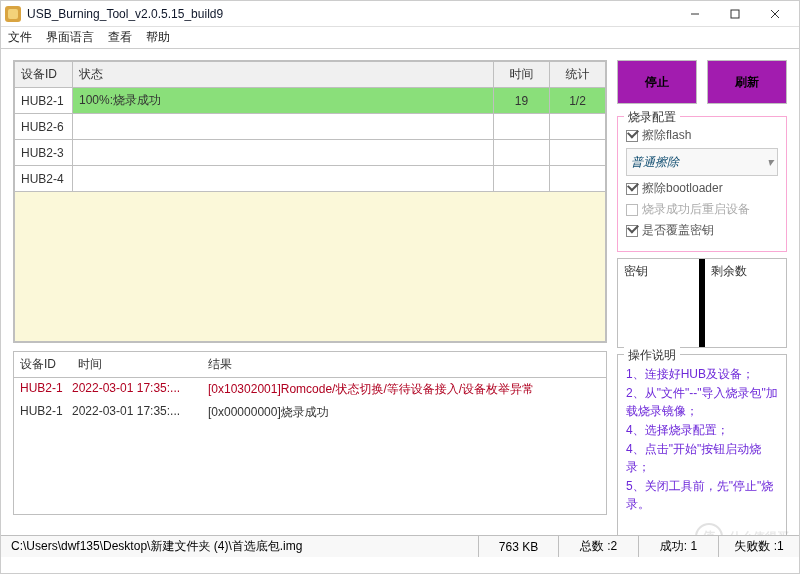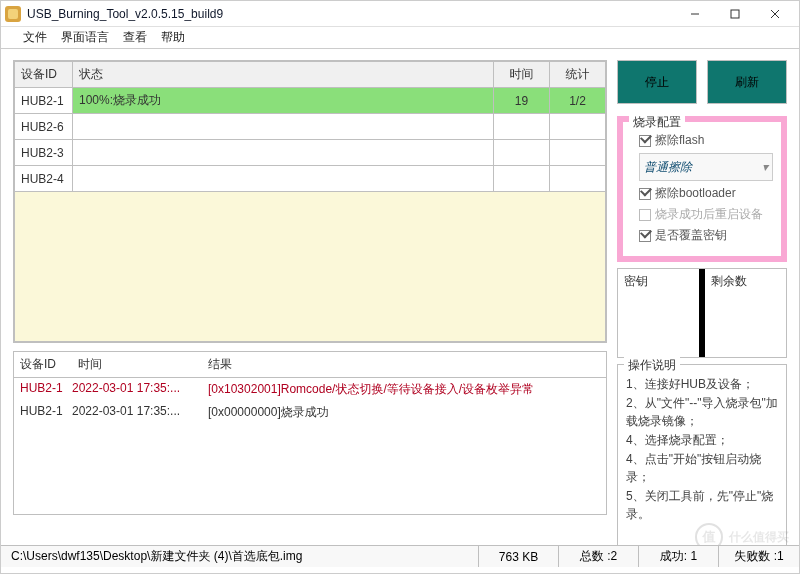--- a/index.html
+++ b/index.html
@@ -4,21 +4,21 @@
 <style>
 * { box-sizing: border-box; margin: 0; padding: 0; font-family: "Microsoft YaHei", Arial, sans-serif; font-size: 12px; }
 body { background: #fff; width: 800px; height: 574px; overflow: hidden; position: relative; border: 1px solid #ccc; }
 .titlebar { height: 26px; background: #fff; display: flex; align-items: center; padding: 0 4px; border-bottom: 1px solid #e0e0e0; }
 .titlebar .app-icon { width: 16px; height: 16px; background: #d9a441; border-radius: 3px; margin-right: 6px; position: relative; }
 .titlebar .app-icon::after { content: ""; position: absolute; inset: 3px; background: #f3d27a; border-radius: 2px; }
 .titlebar .title { flex: 1; color: #0f172a; font-size: 12px; }
 .win-controls { display: flex; gap: 0; }
 .win-btn { width: 40px; height: 24px; display: flex; align-items: center; justify-content: center; cursor: pointer; }
 .win-btn svg { width: 10px; height: 10px; }
-.menubar { height: 22px; display: flex; align-items: center; padding: 0 22px; gap: 14px; border-bottom: 1px solid #ccc; background: #fff; }
+.menubar { height: 22px; display: flex; align-items: center; padding: 0 7px; gap: 14px; border-bottom: 1px solid #ccc; background: #fff; }
 .menubar .menu-item { cursor: pointer; color: #222; }
 .content { position: absolute; top: 49px; left: 0; right: 0; bottom: 22px; padding: 10px 12px 4px 12px; display: flex; gap: 10px; }
 .left-col { flex: 1; display: flex; flex-direction: column; gap: 8px; min-width: 0; }
 .right-col { width: 170px; display: flex; flex-direction: column; gap: 6px; }
 .main-table { border: 1px solid #bfbfbf; }
 .main-table table { width: 100%; border-collapse: collapse; table-layout: fixed; }
 .main-table th, .main-table td { border: 1px solid #bfbfbf; height: 26px; padding: 0 6px; text-align: left; font-weight: normal; color: #333; }
 .main-table th { background: #f0f0f0; }
 .main-table th.col-id { width: 58px; }
 .main-table th.col-time { width: 56px; text-align: center; }
@@ -33,38 +33,38 @@
 .log-table .hdr .c1 { width: 58px; }
 .log-table .hdr .c2 { width: 130px; }
 .log-table .hdr .c3 { flex: 1; }
 .log-table .rows > div { display: flex; padding: 3px 0; }
 .log-table .rows .c1 { width: 58px; padding-left: 6px; }
 .log-table .rows .c2 { width: 130px; white-space: nowrap; overflow: hidden; text-overflow: ellipsis; }
 .log-table .rows .c3 { flex: 1; padding-left: 6px; white-space: nowrap; overflow: hidden; }
 .log-row-err { color: #b00020; }
 .log-row-ok { color: #333; }
 .top-btns { display: flex; gap: 10px; }
-.btn { flex: 1; height: 44px; border: 1px solid #bfbfbf; background: #0f766e; display: flex; align-items: center; justify-content: center; cursor: pointer; }
-.panel { border: 6px solid #f9a8d4; padding: 6px 8px 8px 16px; position: relative; }
+.btn { flex: 1; height: 44px; border: 1px solid #bfbfbf; background: #a21caf; display: flex; align-items: center; justify-content: center; cursor: pointer; font-weight: bold; }
+.panel { border: 1px solid #f9a8d4; padding: 6px 8px 8px 8px; position: relative; }
 .panel-title { position: absolute; top: -8px; left: 6px; background: #fff; padding: 0 4px; color: #333; }
 .chk { display: flex; align-items: center; gap: 4px; margin: 4px 0; color: #555; }
 .chk.disabled { color: #aaa; }
 .chk .box { width: 12px; height: 12px; border: 1px solid #888; position: relative; }
 .chk .box.checked::after { content: ""; position: absolute; left: 1px; top: -2px; width: 8px; height: 5px; border-left: 2px solid #555; border-bottom: 2px solid #555; transform: rotate(-45deg); }
 .chk.disabled .box { border-color: #bbb; }
 .sel { width: 100%; height: 28px; border: 1px solid #ccc; padding: 0 4px; color: #0c4a6e; display: flex; align-items: center; justify-content: space-between; margin: 2px 0 4px 0; background: #f8f8f8; font-style: italic; }
 .sel::after { content: "▾"; color: #888; }
 .key-table { border: 1px solid #bfbfbf; height: 90px; display: flex; }
 .key-table > div { flex: 1; border-right: 6px solid #000000; padding: 4px 6px; color: #333; }
 .key-table > div:last-child { border-right: none; }
 .instructions { border: 1px solid #bfbfbf; flex: 1; padding: 6px 8px; position: relative; min-height: 140px; }
 .instructions .panel-title { top: -8px; }
 .instructions ol { list-style: none; padding: 4px 0 0 0; }
-.instructions li { color: #404040; line-height: 1.5; margin-bottom: 1px; }
-.statusbar { position: absolute; left: 0; right: 0; bottom: 6px; height: 22px; border-top: 1px solid #bfbfbf; display: flex; align-items: flex-start; background: #f8f8f8; font-size: 12px; }
+.instructions li { color: #6d28d9; line-height: 1.5; margin-bottom: 1px; }
+.statusbar { position: absolute; left: 0; right: 0; bottom: 16px; height: 22px; border-top: 1px solid #bfbfbf; display: flex; align-items: flex-start; background: #f8f8f8; font-size: 12px; }
 .statusbar > div { padding: 0 10px; height: 100%; display: flex; align-items: center; border-right: 1px solid #bfbfbf; white-space: nowrap; }
 .statusbar .path { flex: 1; overflow: hidden; text-overflow: ellipsis; }
 .statusbar .w80 { width: 80px; justify-content: center; }
 .statusbar .seg:last-child { border-right: none; }
 .watermark { position: absolute; right: 10px; bottom: 22px; color: rgba(120,120,120,.18); font-size: 22px; display: flex; align-items: center; gap: 6px; pointer-events: none; font-weight: bold; }
 .watermark .circ { width: 28px; height: 28px; border: 2px solid rgba(120,120,120,.22); border-radius: 50%; display: flex; align-items: center; justify-content: center; font-size: 13px; }
 </style>
 </head>
 <body>
 

